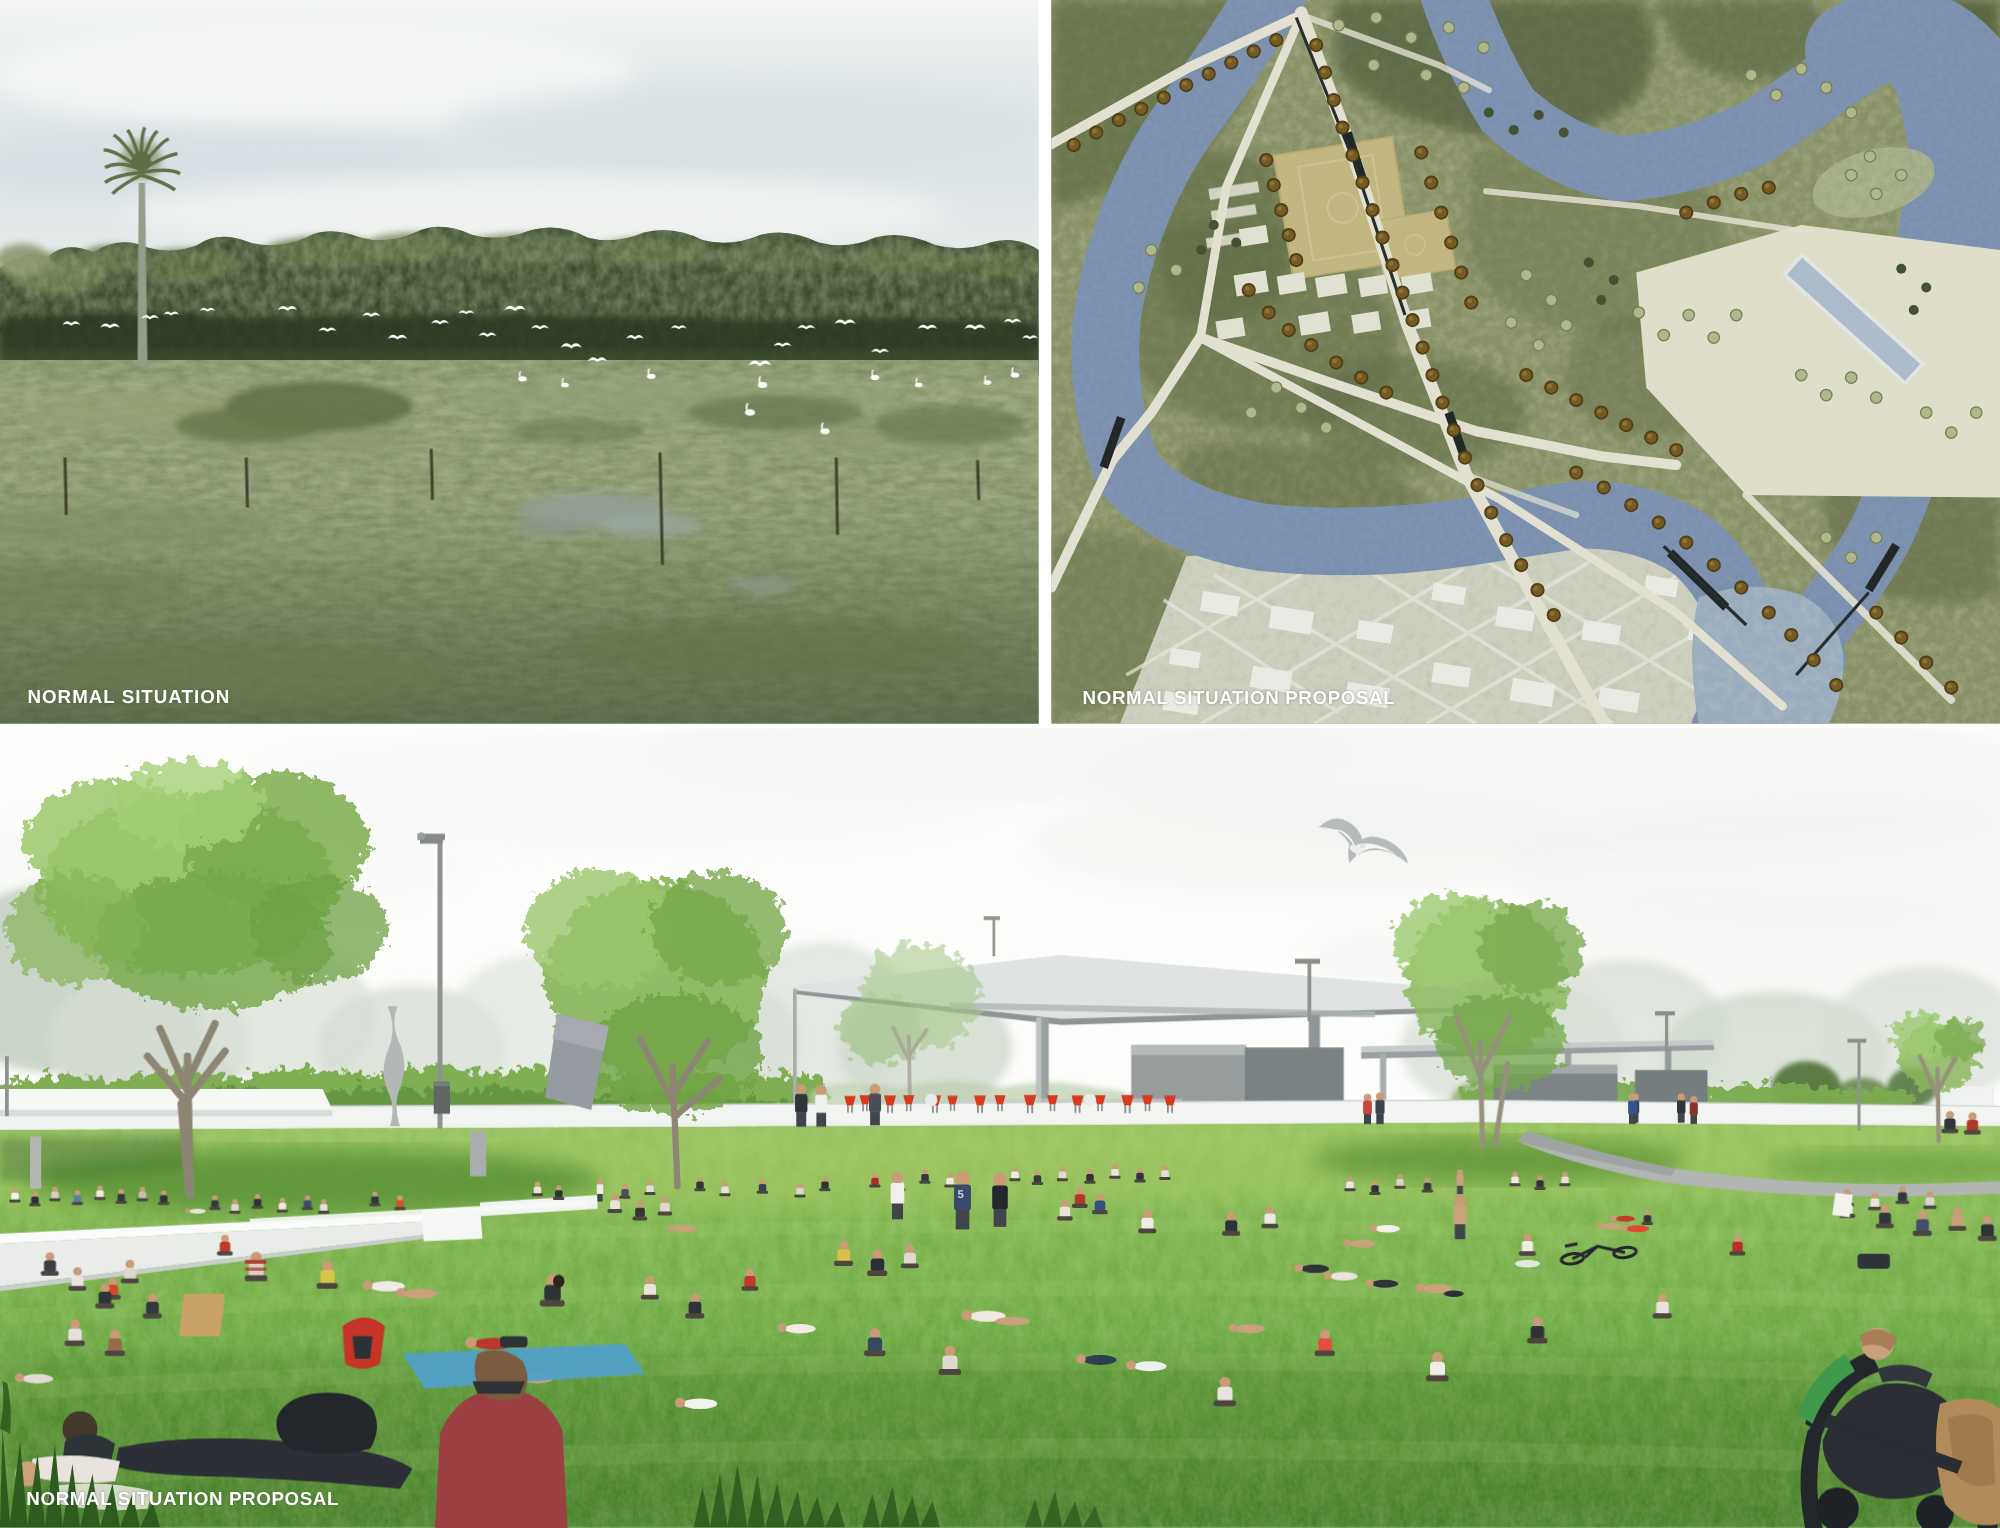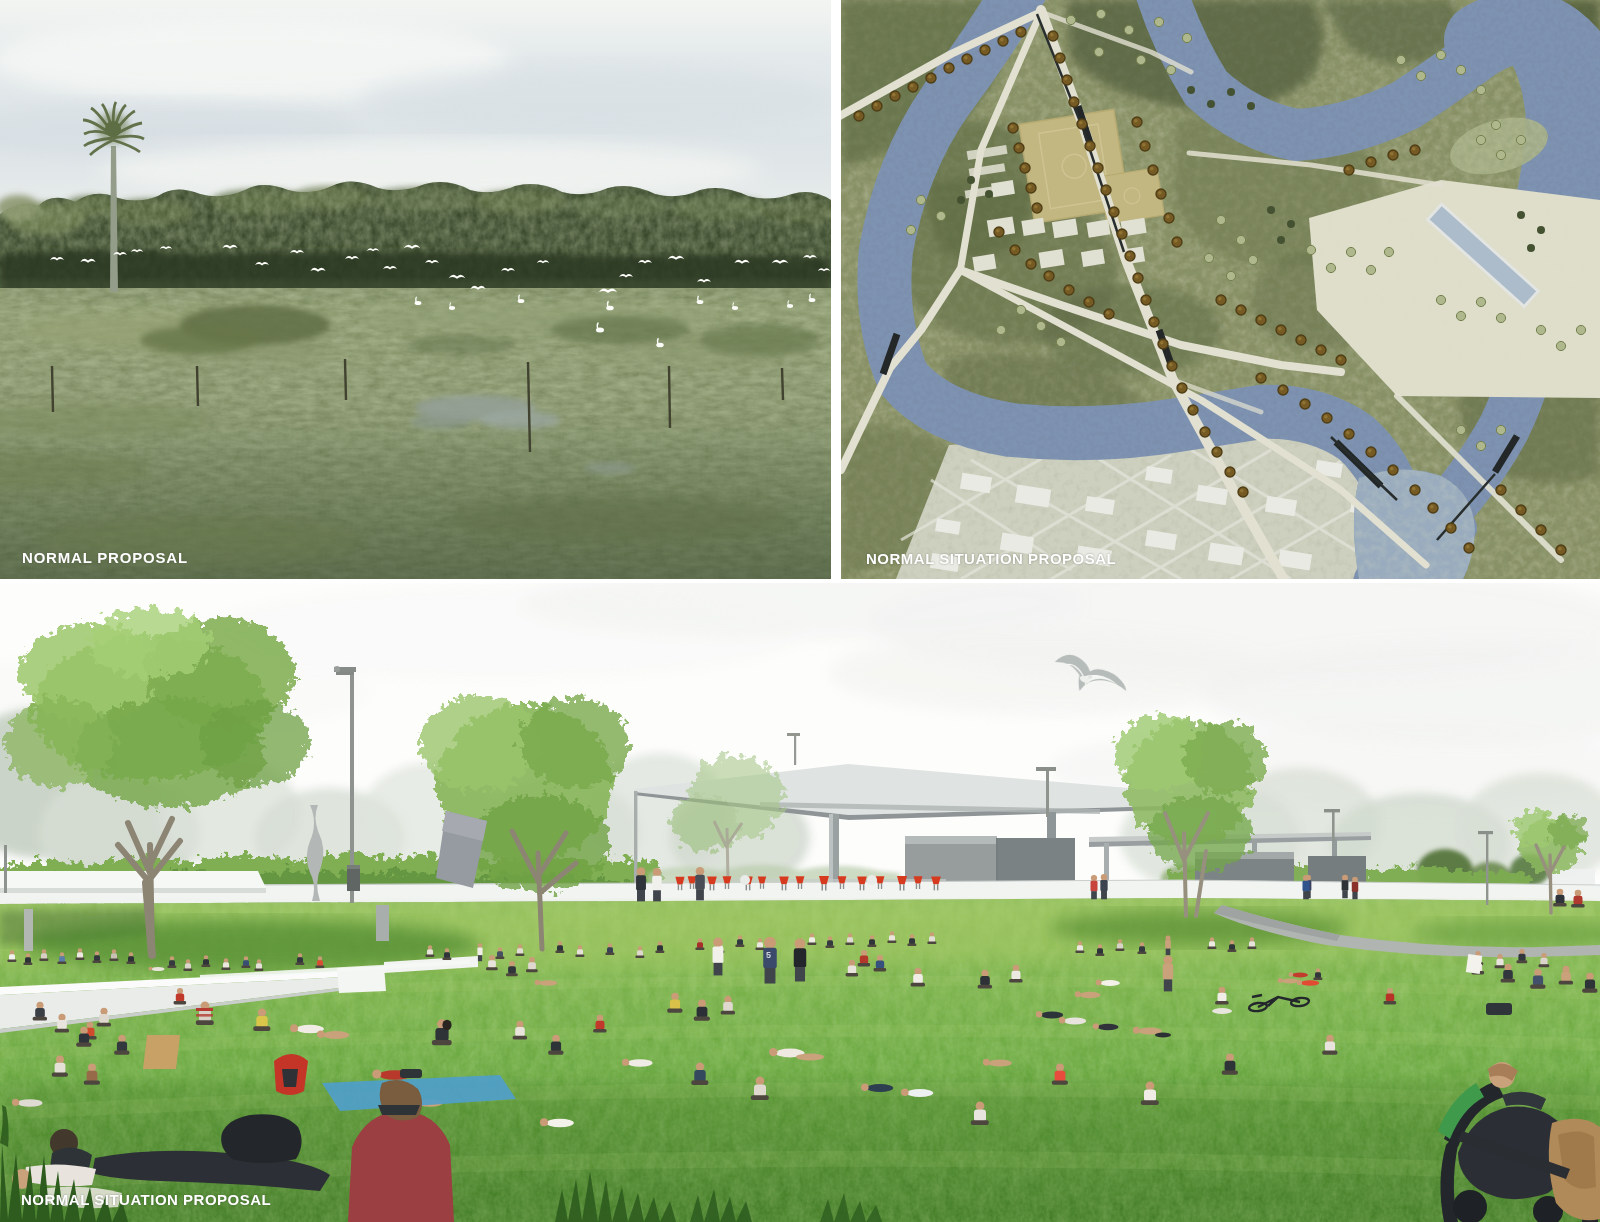--- a/index.html
+++ b/index.html
@@ -1232,16 +1232,16 @@
 
     <g fill="#2d5c1e">
       <path d="M0,639 L2,560 L8,636 L16,570 L22,637 L30,580 L36,638 L44,572 L50,638 L58,588 L64,639 L74,596 L80,639 L90,604 L96,639 L106,612 L112,639 L122,618 L128,639 Z"></path>
       <path d="M555,639 L562,606 L568,638 L576,596 L582,638 L590,588 L598,639 L606,596 L612,639 L622,604 L628,639 L638,610 L644,639 L654,614 L660,639 L670,618 L676,639 Z" opacity="0.9"></path>
       <path d="M690,639 L698,612 L704,639 L714,606 L720,639 L730,614 L736,639 L746,618 L752,639 Z" opacity="0.85"></path>
       <path d="M820,639 L828,616 L834,639 L844,610 L850,639 L860,618 L866,639 L876,622 L882,639 Z" opacity="0.8"></path>
       <path d="M0,560 Q4,540 2,522 L6,524 Q10,546 8,564 Z" opacity="0.9"></path>
     </g>
   </svg>
 
-  <div class="lbl" style="left:22px;top:549px;letter-spacing:0.8px;">NORMAL PROPOSAL</div>
+  <div class="lbl" style="left:22px;top:549px;letter-spacing:0.8px;">NORMAL SITUATION</div>
   <div class="lbl" style="left:866px;top:550px;font-size:15px;letter-spacing:0.5px;">NORMAL SITUATION PROPOSAL</div>
   <div class="lbl" style="left:21px;top:1191px;font-size:15px;letter-spacing:0.5px;">NORMAL SITUATION PROPOSAL</div>
 </div>
 
 </body></html>

